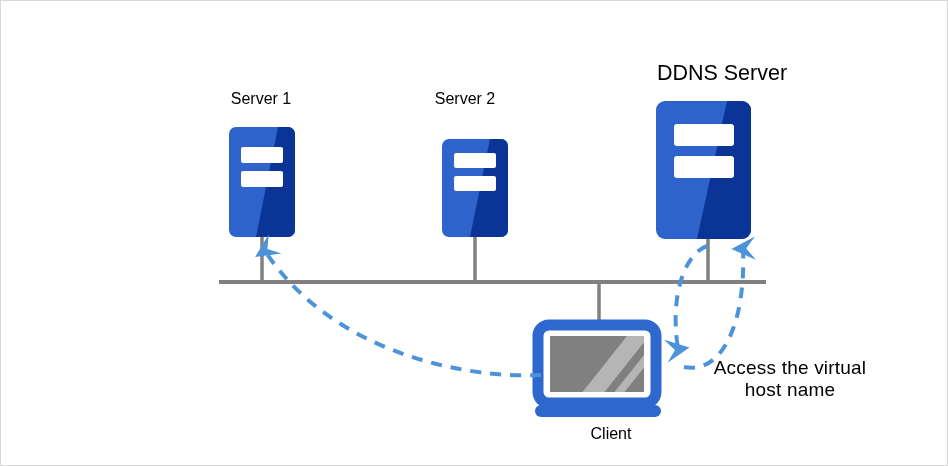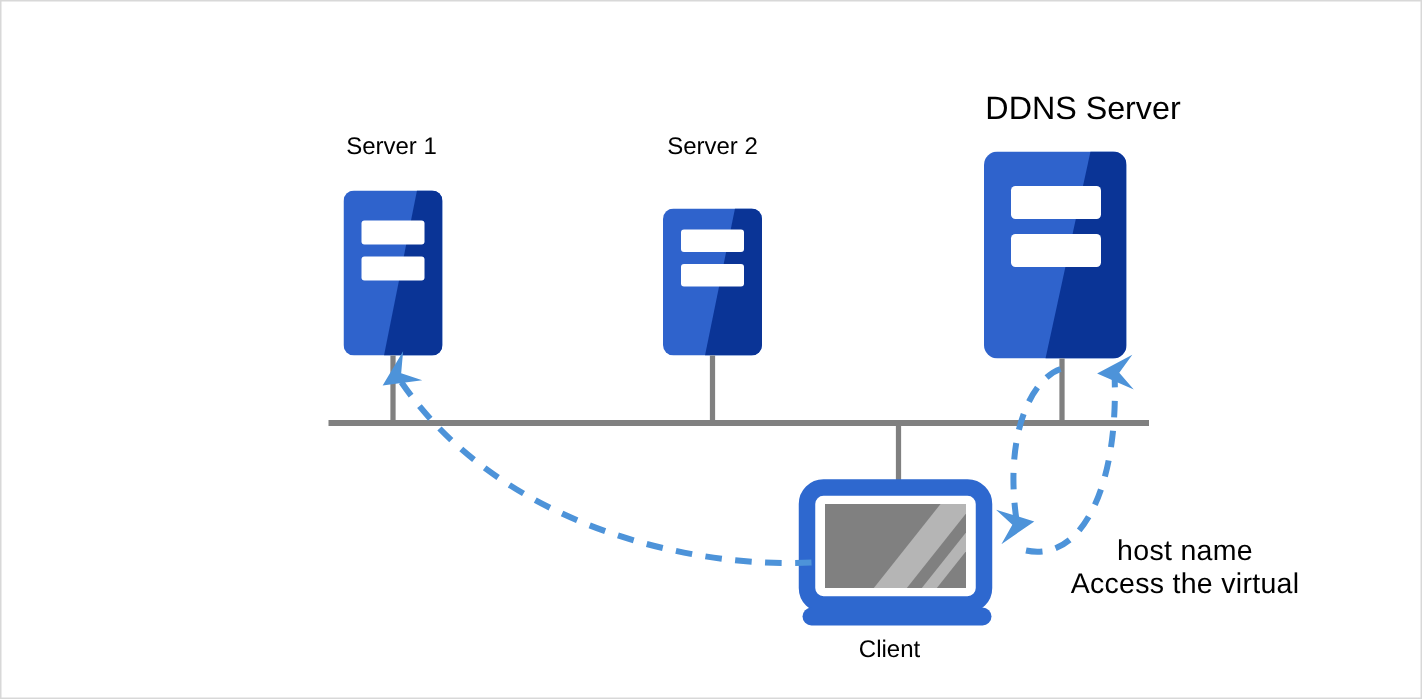--- a/index.html
+++ b/index.html
@@ -114,24 +114,24 @@
 
     <path d="M540,374 C460,378 330,350 264,250" fill="none" stroke="#4d93d9" stroke-width="4" stroke-dasharray="11 9" stroke-linecap="butt" marker-end="url(#arrowblue)"></path>
 
     <path d="M706,245 C686,252 668,290 677,348" fill="none" stroke="#4d93d9" stroke-width="4" stroke-dasharray="11 9" stroke-linecap="butt" marker-end="url(#arrowblue)"></path>
 
     <path d="M683,366 C722,374 745,320 742,248" fill="none" stroke="#4d93d9" stroke-width="4" stroke-dasharray="11 9" stroke-linecap="butt" marker-end="url(#arrowblue)"></path>
   </svg>
 
   <div class="label node-label" style="left:260px; top:98px; transform:translate(-50%,-50%);">Server 1</div>
 
-  <div class="label node-label" style="left:474px; top:98px; transform:translate(-50%,-50%);">Server 2</div>
+  <div class="label node-label" style="left:464px; top:98px; transform:translate(-50%,-50%);">Server 2</div>
 
   <div class="label ddns-label" style="left:721px; top:72px; transform:translate(-50%,-50%);">DDNS Server</div>
 
-  <div class="label node-label" style="left:592px; top:433px; transform:translate(-50%,-50%);text-align:center;">Client</div>
+  <div class="label node-label" style="left:610px; top:433px; transform:translate(-50%,-50%);text-align:center;">Client</div>
 
   <div class="label annot-label" style="left:789px; top:378px; transform:translate(-50%,-50%);">
+    <div>Access the virtual</div>
     <div>host name</div>
-    <div>Access the virtual</div>
   </div>
 
 </div>
 
 </body></html>

